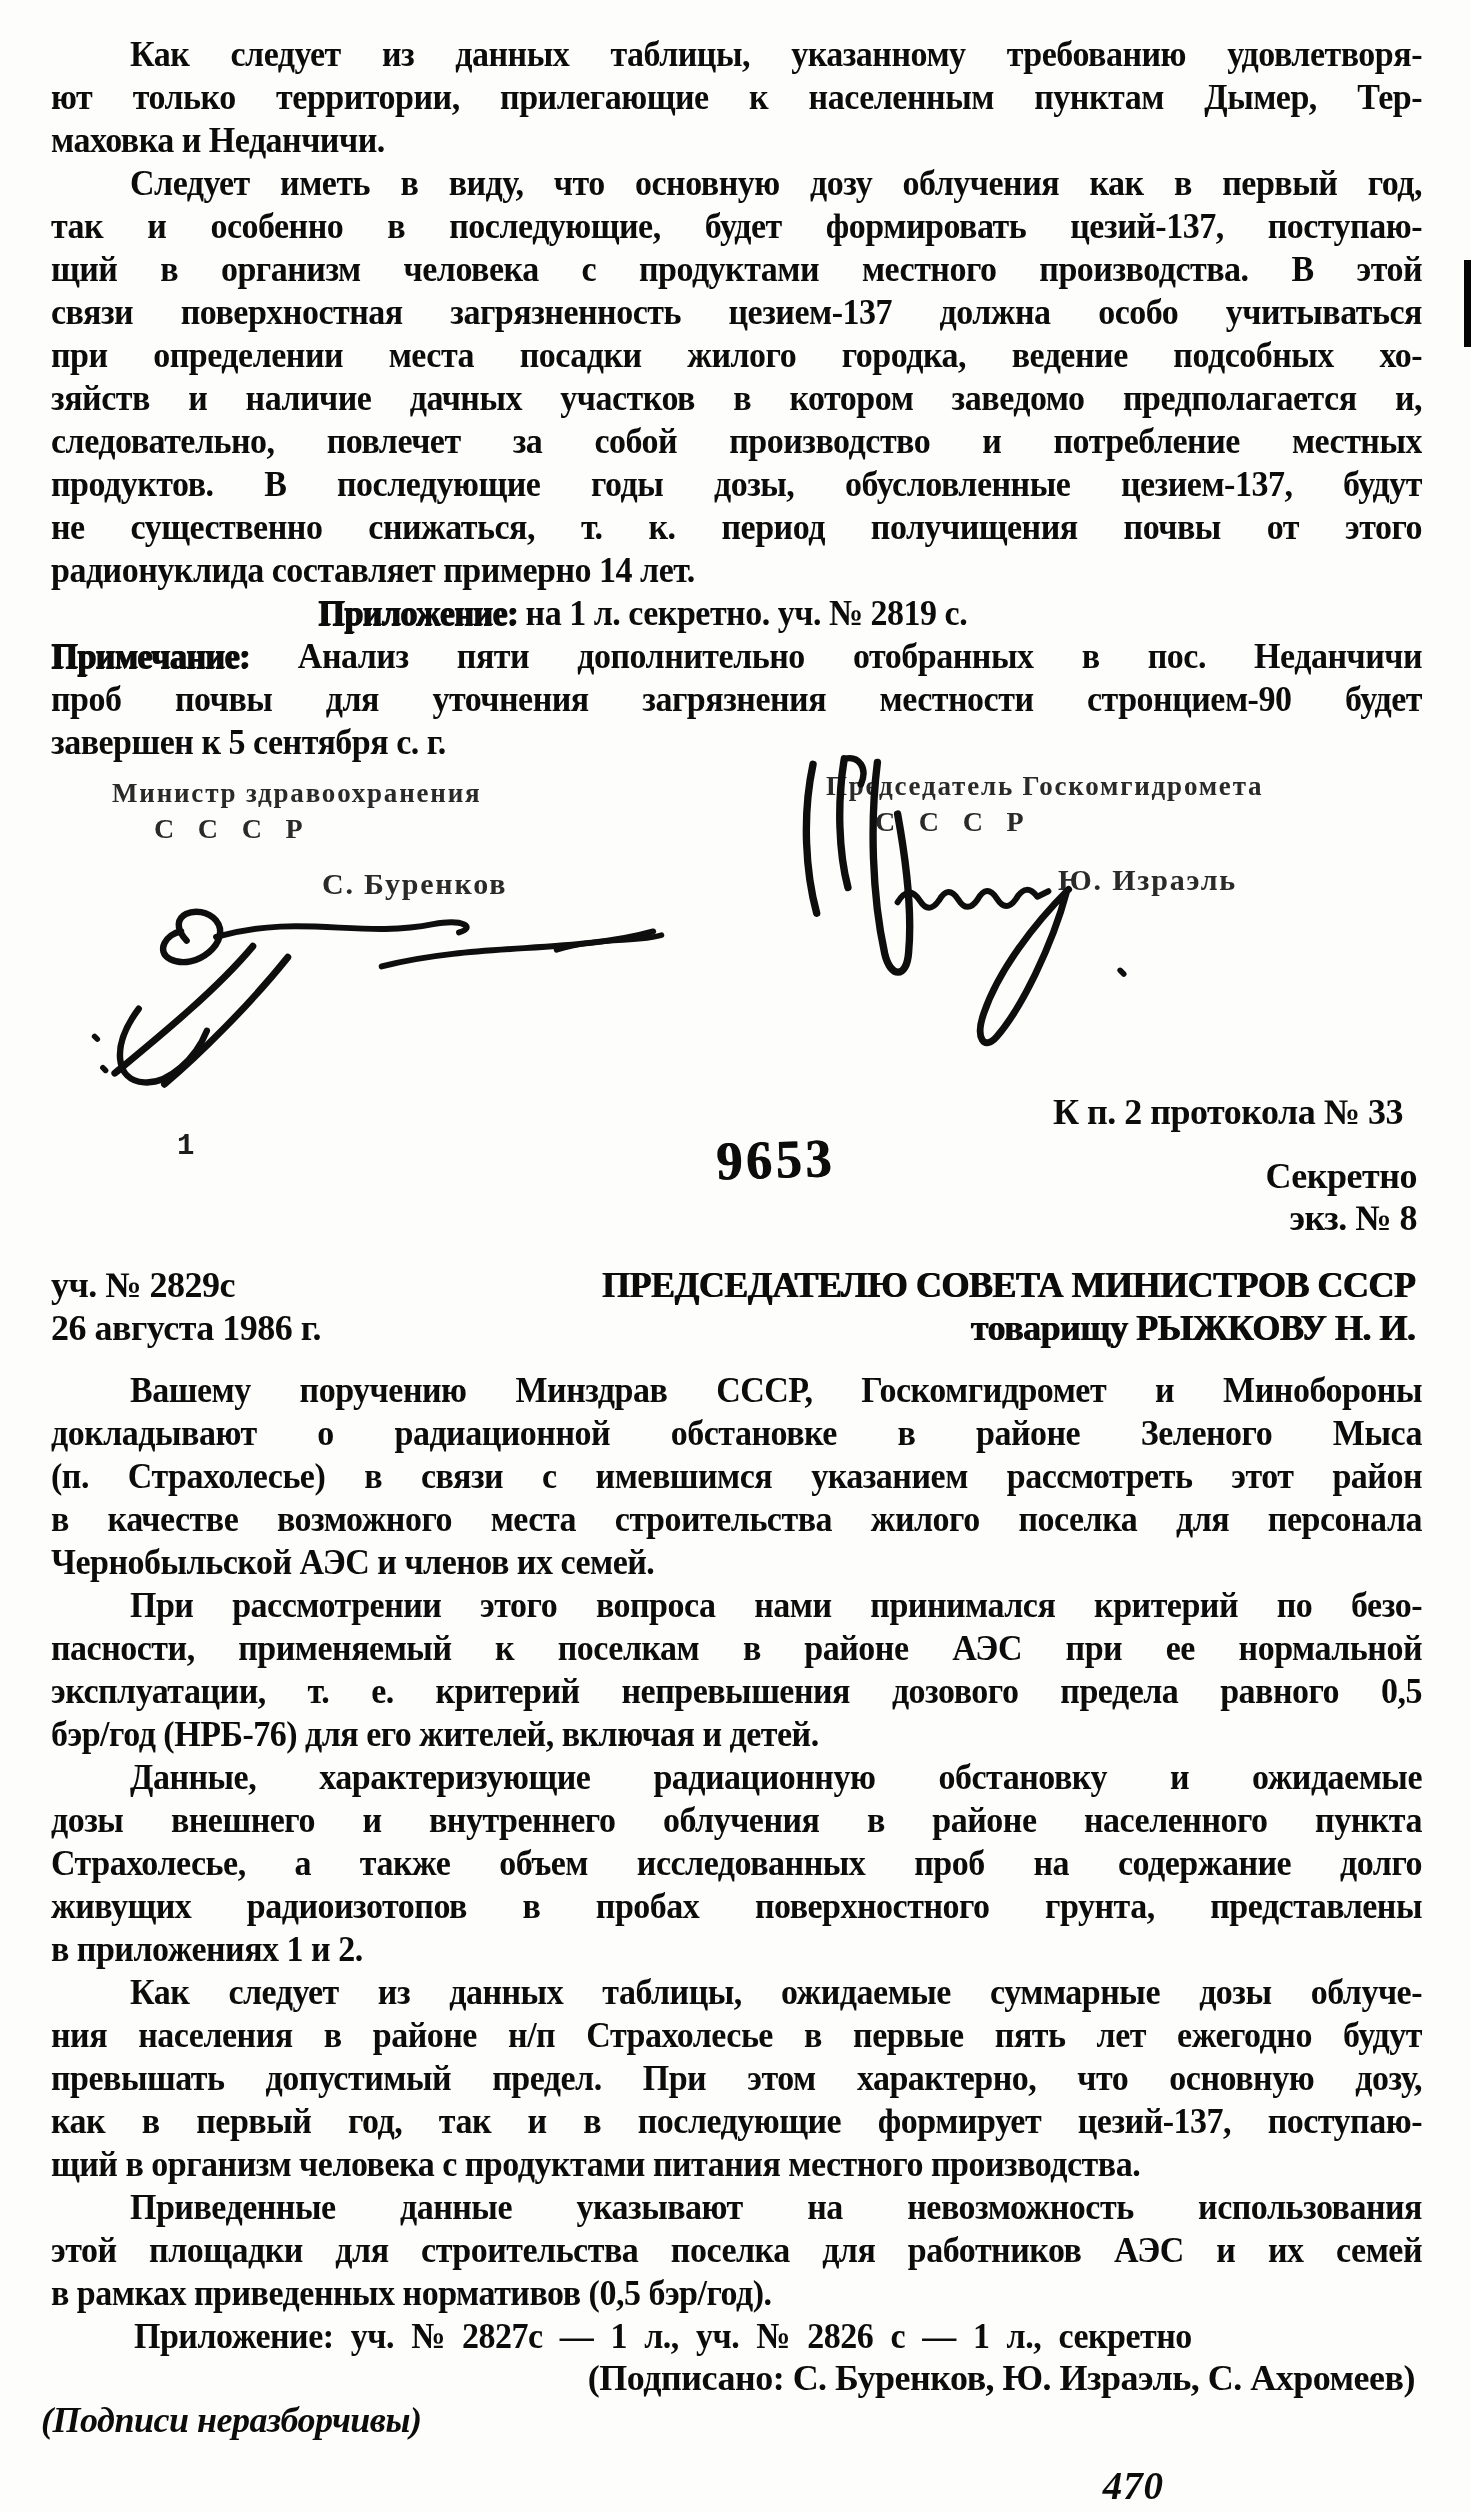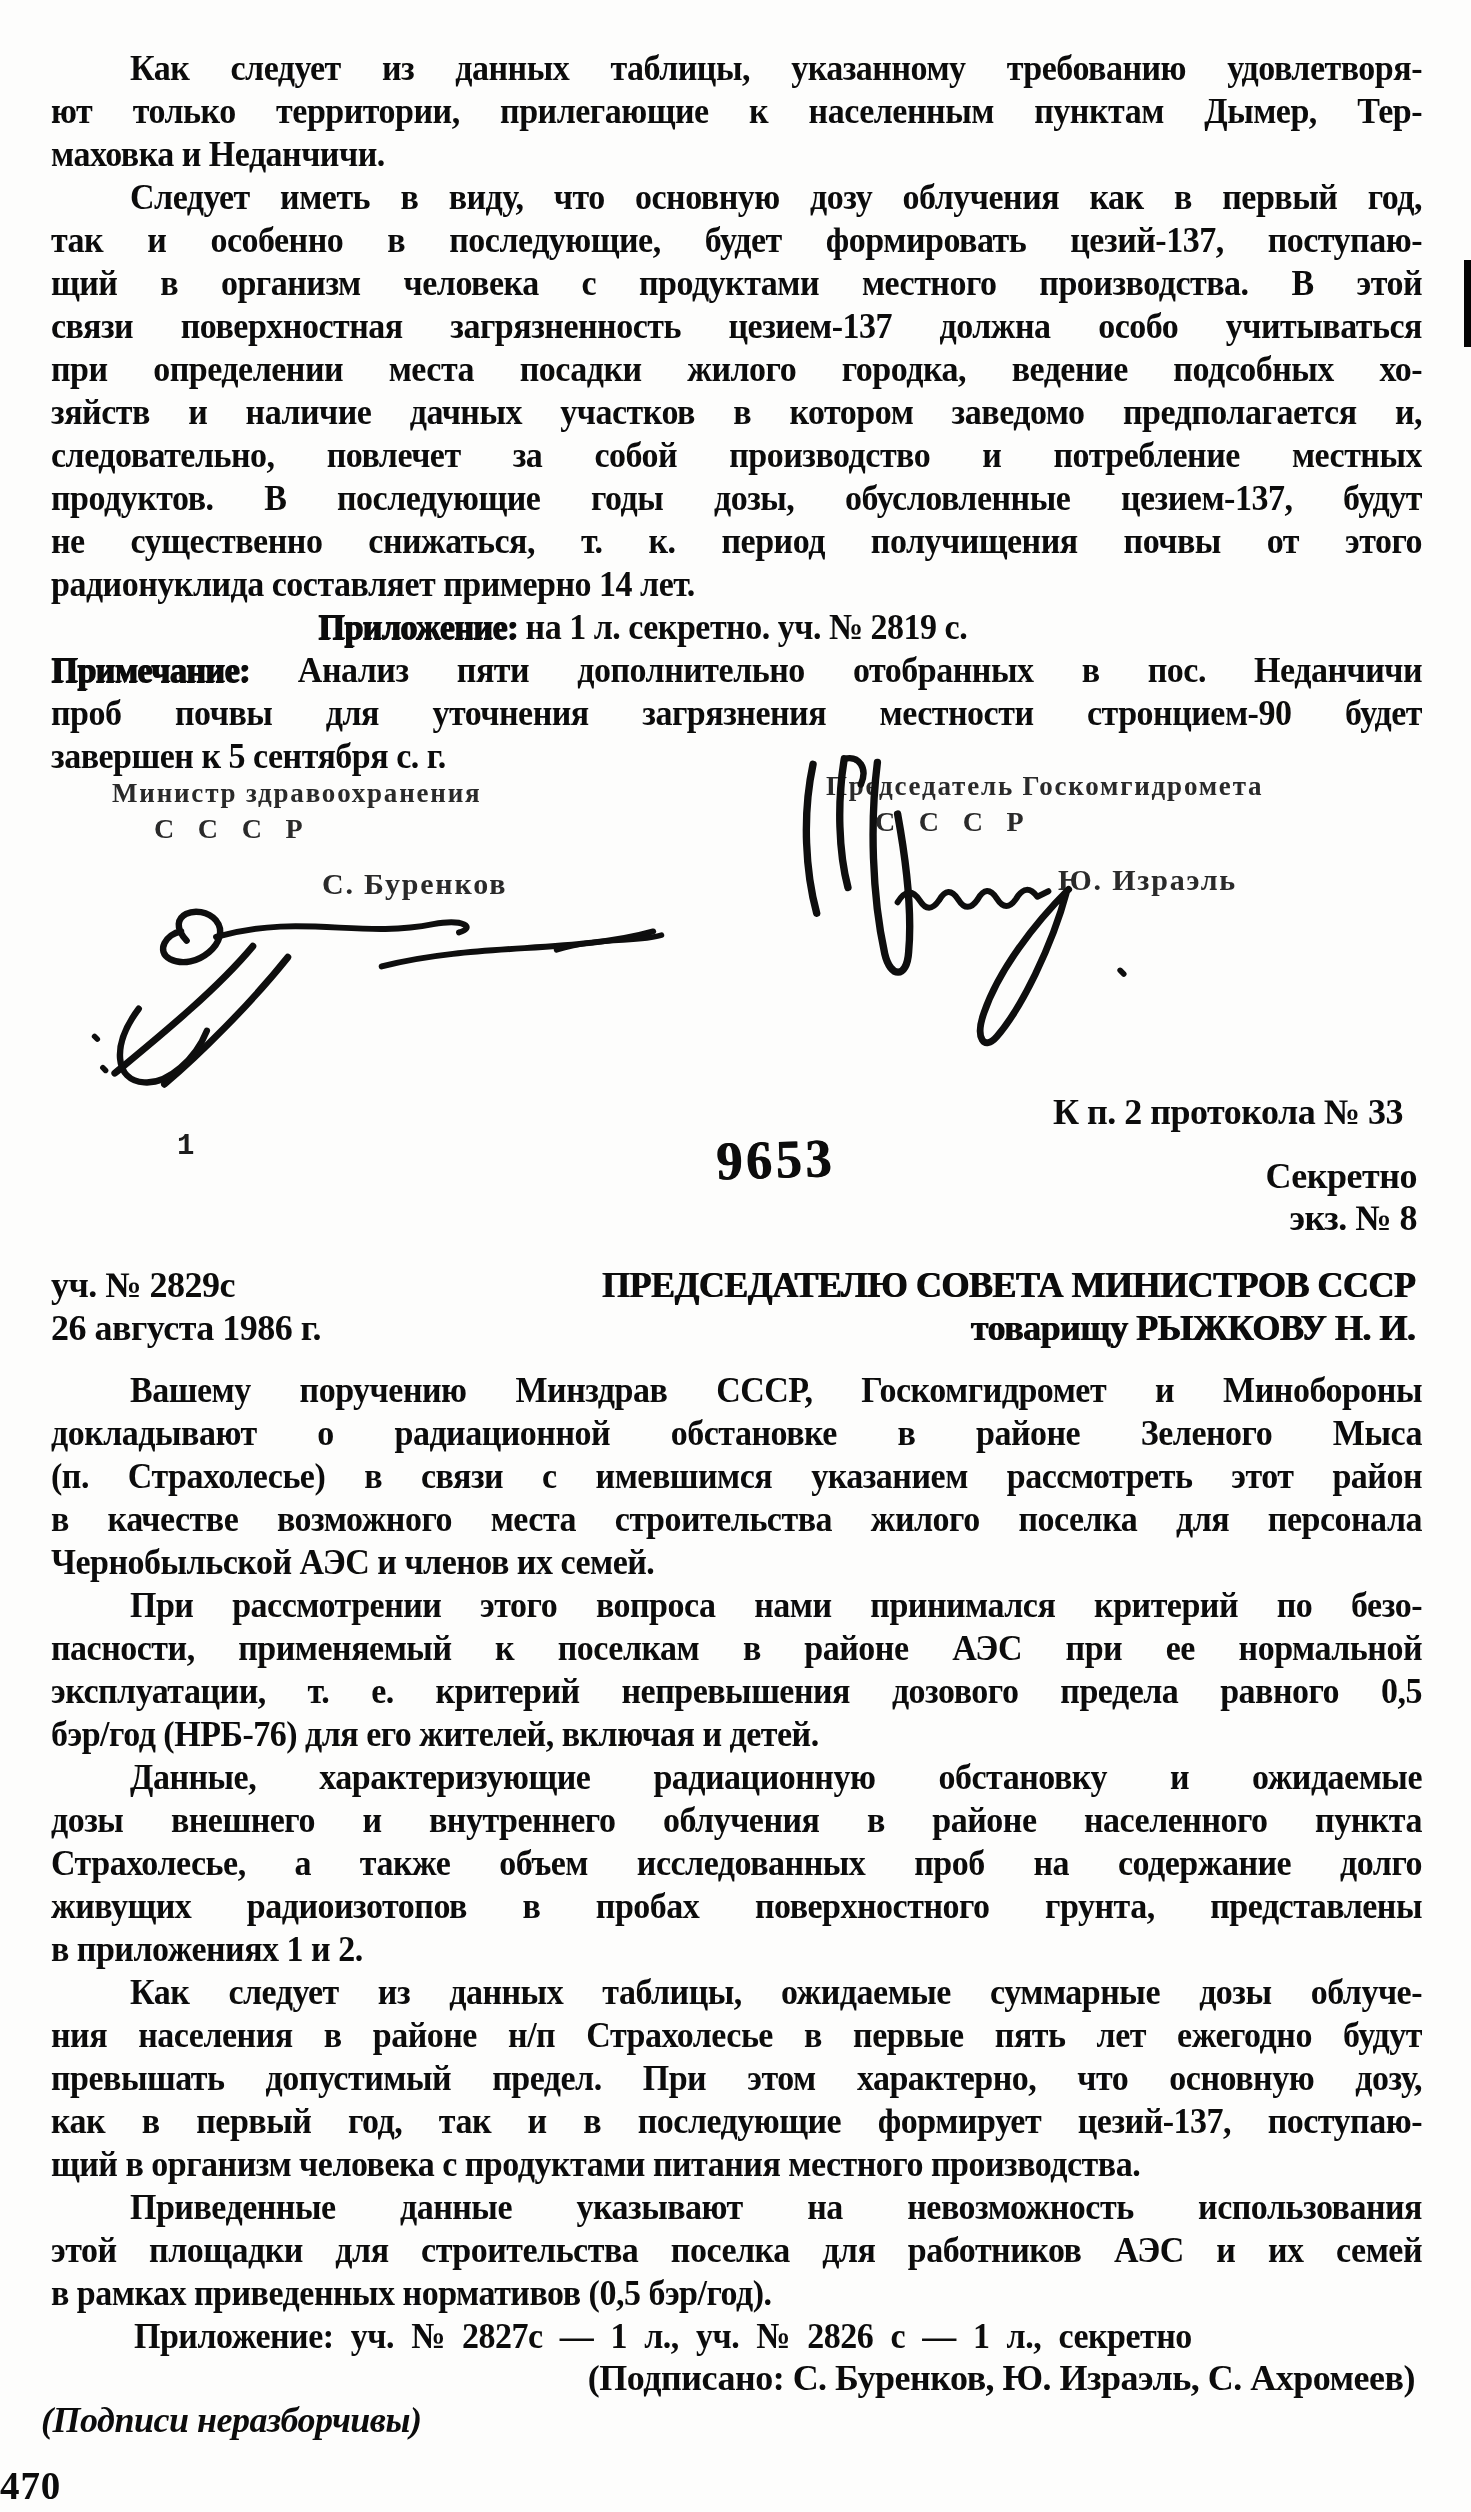--- a/index.html
+++ b/index.html
@@ -46,21 +46,21 @@
   .sheetnum { font-size:29px; font-weight:700; font-family:"Liberation Mono", monospace; color:#1d1d1d; }
   .italic { font-style:italic; }
   .pagenum { font-size:39px; font-weight:700; letter-spacing:0.9px; }
   svg.sig { overflow:visible; }
   svg.sig path { fill:none; stroke:#0e0e0e; stroke-linecap:round; stroke-linejoin:round; }
   .scan-artifact { background:#050505; }
 </style>
 </head>
 <body>
 
-<div class="flow" style="top:46px;">
+<div class="flow" style="top:32px;">
     <div class="tline indent">Как следует из данных таблицы, указанному требованию удовлетворя-</div>
     <div class="tline">ют только территории, прилегающие к населенным пунктам Дымер, Тер-</div>
     <div class="tline last">маховка и Неданчичи.</div>
     <div class="tline indent">Следует иметь в виду, что основную дозу облучения как в первый год,</div>
     <div class="tline">так и особенно в последующие, будет формировать цезий-137, поступаю-</div>
     <div class="tline">щий в организм человека с продуктами местного производства. В этой</div>
     <div class="tline">связи поверхностная загрязненность цезием-137 должна особо учитываться</div>
     <div class="tline">при определении места посадки жилого городка, ведение подсобных хо-</div>
     <div class="tline">зяйств и наличие дачных участков в котором заведомо предполагается и,</div>
     <div class="tline">следовательно, повлечет за собой производство и потребление местных</div>
@@ -137,14 +137,14 @@
     <div class="tline last">щий в организм человека с продуктами питания местного производства.</div>
     <div class="tline indent">Приведенные данные указывают на невозможность использования</div>
     <div class="tline">этой площадки для строительства поселка для работников АЭС и их семей</div>
     <div class="tline last">в рамках приведенных нормативов (0,5 бэр/год).</div>
     <div class="tline last" style="margin-left: 83px; word-spacing: 9.2px;">Приложение: уч. № 2827с — 1 л., уч. № 2826 с — 1 л., секретно</div>
   </div>
 
 <div class="abs cap right" style="right:57px;top:2357px;">(Подписано: С. Буренков, Ю. Израэль, С. Ахромеев)</div>
 <div class="abs cap italic" style="left:41px;top:2399px;">(Подписи неразборчивы)</div>
 
-<div class="abs pagenum" style="left:0;width:1164px;top:2463px;text-align:left;">470</div>
+<div class="abs pagenum" style="left:0;width:1164px;top:2463px;text-align:right;font-style:italic;">470</div>
 
 
 </body></html>

